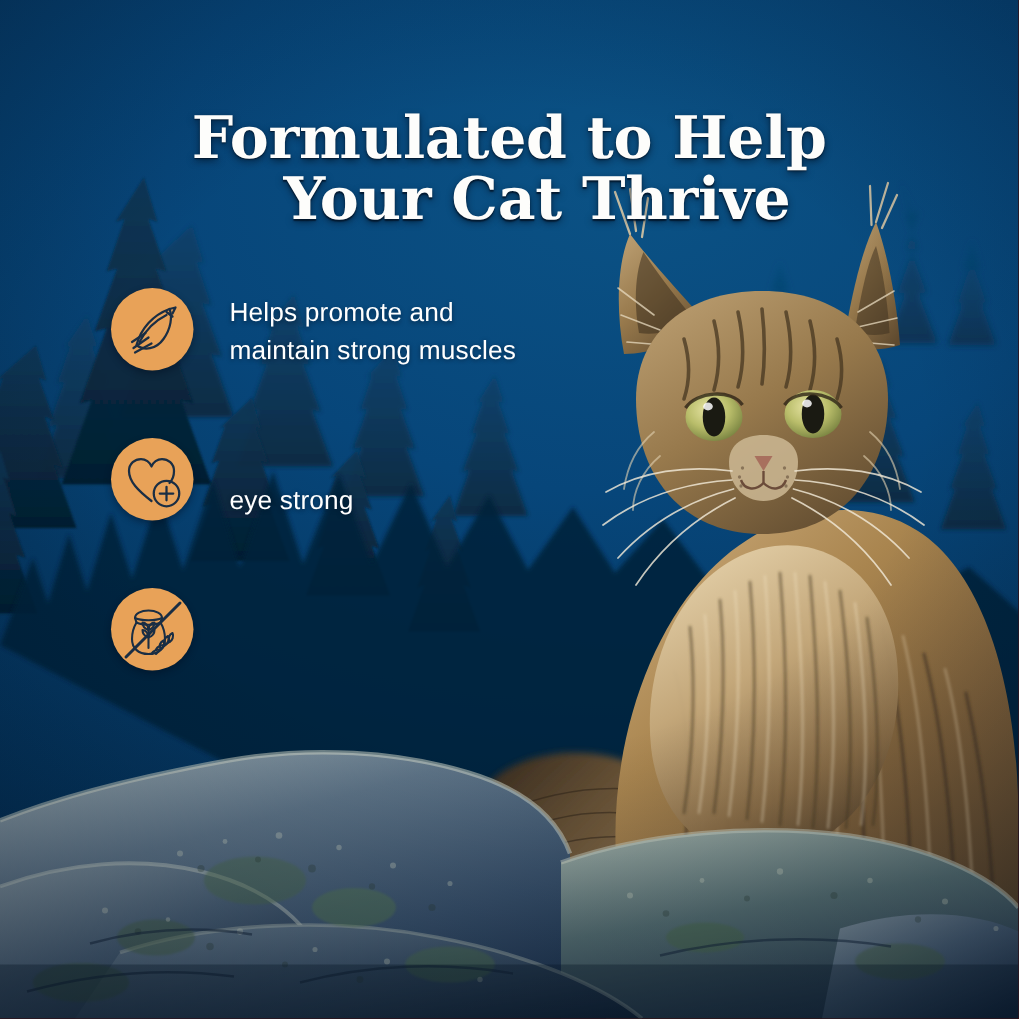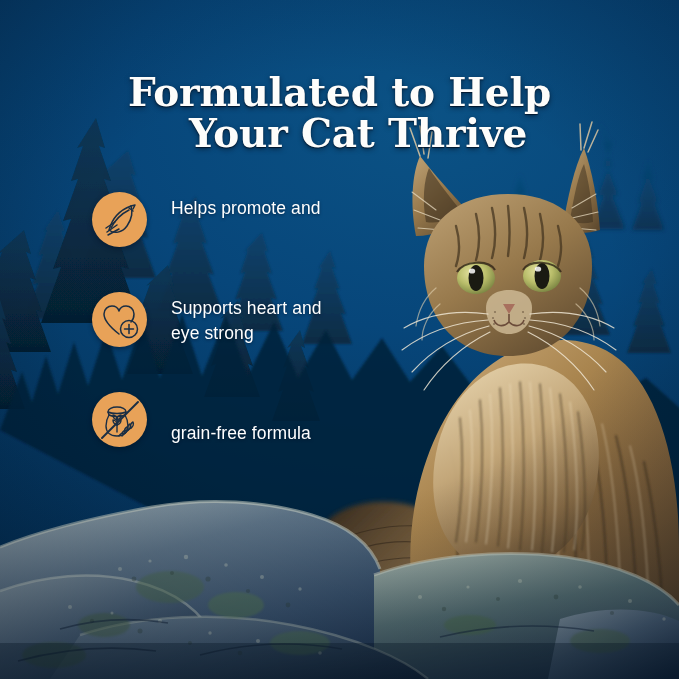--- a/index.html
+++ b/index.html
@@ -42,21 +42,21 @@
     font-weight:700;
     font-size:39px;
     line-height:1.06;
     letter-spacing:-0.2px;
     text-shadow:0 2px 5px rgba(2,16,34,.62), 0 1px 1px rgba(2,16,34,.8);
     -webkit-font-smoothing:antialiased;
   }
   .headline .l2{display:block;padding-left:37px;}
 
   
-  .benefits{position:absolute;left:92px;top:192px;width:330px;}
+  .benefits{position:absolute;left:74px;top:192px;width:330px;}
   .brow{position:relative;height:100px;}
   .bicon{
     position:absolute;left:0;top:0;width:55px;height:55px;border-radius:50%;
     background:#e8a258;
     box-shadow:0 2px 5px rgba(2,14,30,.45);
   }
   .bicon svg{position:absolute;left:0;top:0;}
   .btext{
     position:absolute;left:79px;top:4px;width:250px;
     color:#ffffff;
@@ -430,36 +430,37 @@
             <path d="M15 40 L25 33"></path>
             <path d="M14 36 L23 30"></path>
             <path d="M16 43 L27 37"></path>
             <path d="M39 14 L43 13 L41 17"></path>
             <path d="M37 16 L41 19"></path>
           </g>
         </svg>
       </div>
       <div class="btext">
         <span>Helps promote and</span><br>
+        <span>maintain strong muscles</span>
       </div>
     </div>
 
     <div class="brow">
       <div class="bicon">
         <svg width="55" height="55" viewBox="0 0 55 55">
           <g fill="none" stroke="#1a2e44" stroke-width="1.5" stroke-linecap="round" stroke-linejoin="round">
             <path d="M27 42 C18 35 12 29 12 22 C12 17 16 14 20 14 C23 14 26 16 27 19 C28 16 31 14 34 14 C38 14 42 17 42 22 C42 25 41 28 39 30"></path>
             <circle cx="37" cy="37" r="8.5"></circle>
             <path d="M37 32.5 L37 41.5"></path>
             <path d="M32.5 37 L41.5 37"></path>
           </g>
         </svg>
       </div>
       <div class="btext">
-        <span>Supports heart and</span><br>
+        <br>
         <span>eye strong</span>
       </div>
     </div>
 
     <div class="brow">
       <div class="bicon">
         <svg width="55" height="55" viewBox="0 0 55 55">
           <g fill="none" stroke="#1a2e44" stroke-width="1.4" stroke-linecap="round" stroke-linejoin="round">
 
             <path d="M16 20 C16 17 20 15 25 15 C30 15 34 17 34 20 L33 23 C33 23 36 28 36 34 C36 40 32 44 25 44 C18 44 14 40 14 34 C14 28 17 23 17 23 Z"></path>
@@ -478,18 +479,17 @@
             <path d="M39 36 C38 33 39 31 41 30 C42 32 41 35 39 36"></path>
             <path d="M33 41 C30 41 28 42 27 44"></path>
             <path d="M36 38 C33 38 31 39 30 41"></path>
           </g>
 
           <path d="M10 46 L46 10" stroke="#1a2e44" stroke-width="2" stroke-linecap="round"></path>
         </svg>
       </div>
       <div class="btext">
         <br>
-        <span>grain-free formula</span>
       </div>
     </div>
 
   </div>
 </div>
 
 </body></html>

